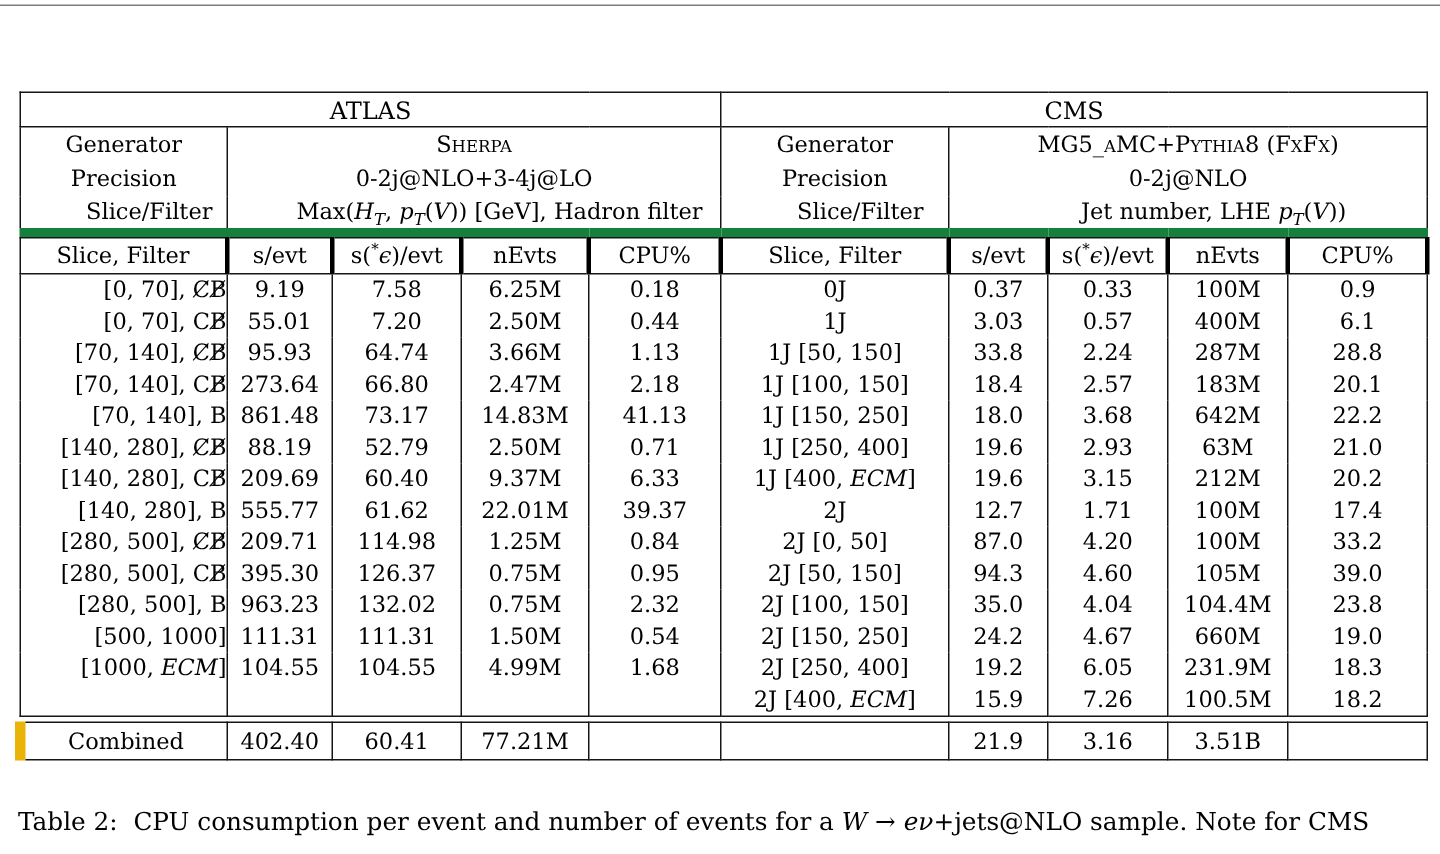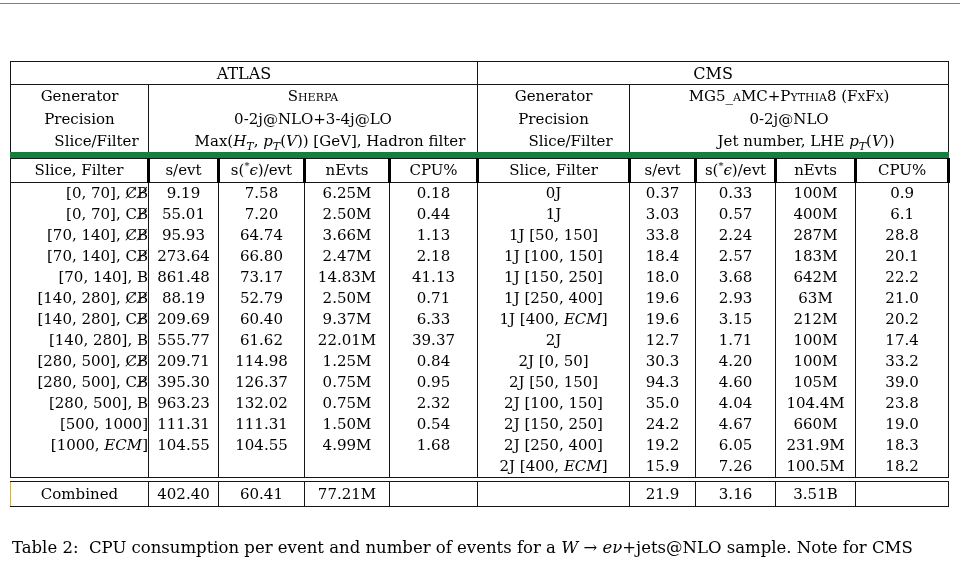--- a/index.html
+++ b/index.html
@@ -22,21 +22,21 @@
   .gap td { height: 4px; border: none; }
 
   .colhead td { height: 24px; font-size: 15px; border-top: 1px solid #161616; border-bottom: 1px solid #161616; border-right: 3px solid #000000; }
   .colhead td:first-child { border-left: 1px solid #161616; }
 
   #rows-body td { border-right: 1px solid #161616; }
   #rows-body td:first-child { border-left: 1px solid #161616; text-align: right; }
   #rows-body tr:last-child td { border-bottom: 1px solid #161616; }
 
   .combined td { height: 25px; border-top: 1px solid #161616; border-bottom: 1px solid #161616; border-right: 1px solid #161616; }
-  .combined td:first-child { border-left: 1px solid #eab308; text-align: center; }
+  .combined td:first-child { border-left: 7px solid #eab308; text-align: center; }
 
   .sc { font-variant: small-caps; }
 
   .caption { position: absolute; left: 12px; top: 506px; width: 936px; font-size: 16.5px; line-height: 35px; text-align: left; margin-top: 24px; }
 
   sup { font-size: 10px; line-height: 0; }
   sub { font-size: 11px; line-height: 0; }
 </style>
 </head>
 <body>
@@ -192,21 +192,21 @@
         <td>100M</td>
         <td>17.4</td>
       </tr>
       <tr>
         <td>[280, 500], C̸B̸</td>
         <td>209.71</td>
         <td>114.98</td>
         <td>1.25M</td>
         <td>0.84</td>
         <td>2J [0, 50]</td>
-        <td>30.3</td>
+        <td>87.0</td>
         <td>4.20</td>
         <td>100M</td>
         <td>33.2</td>
       </tr>
       <tr>
         <td>[280, 500], CB̸</td>
         <td>395.30</td>
         <td>126.37</td>
         <td>0.75M</td>
         <td>0.95</td>

